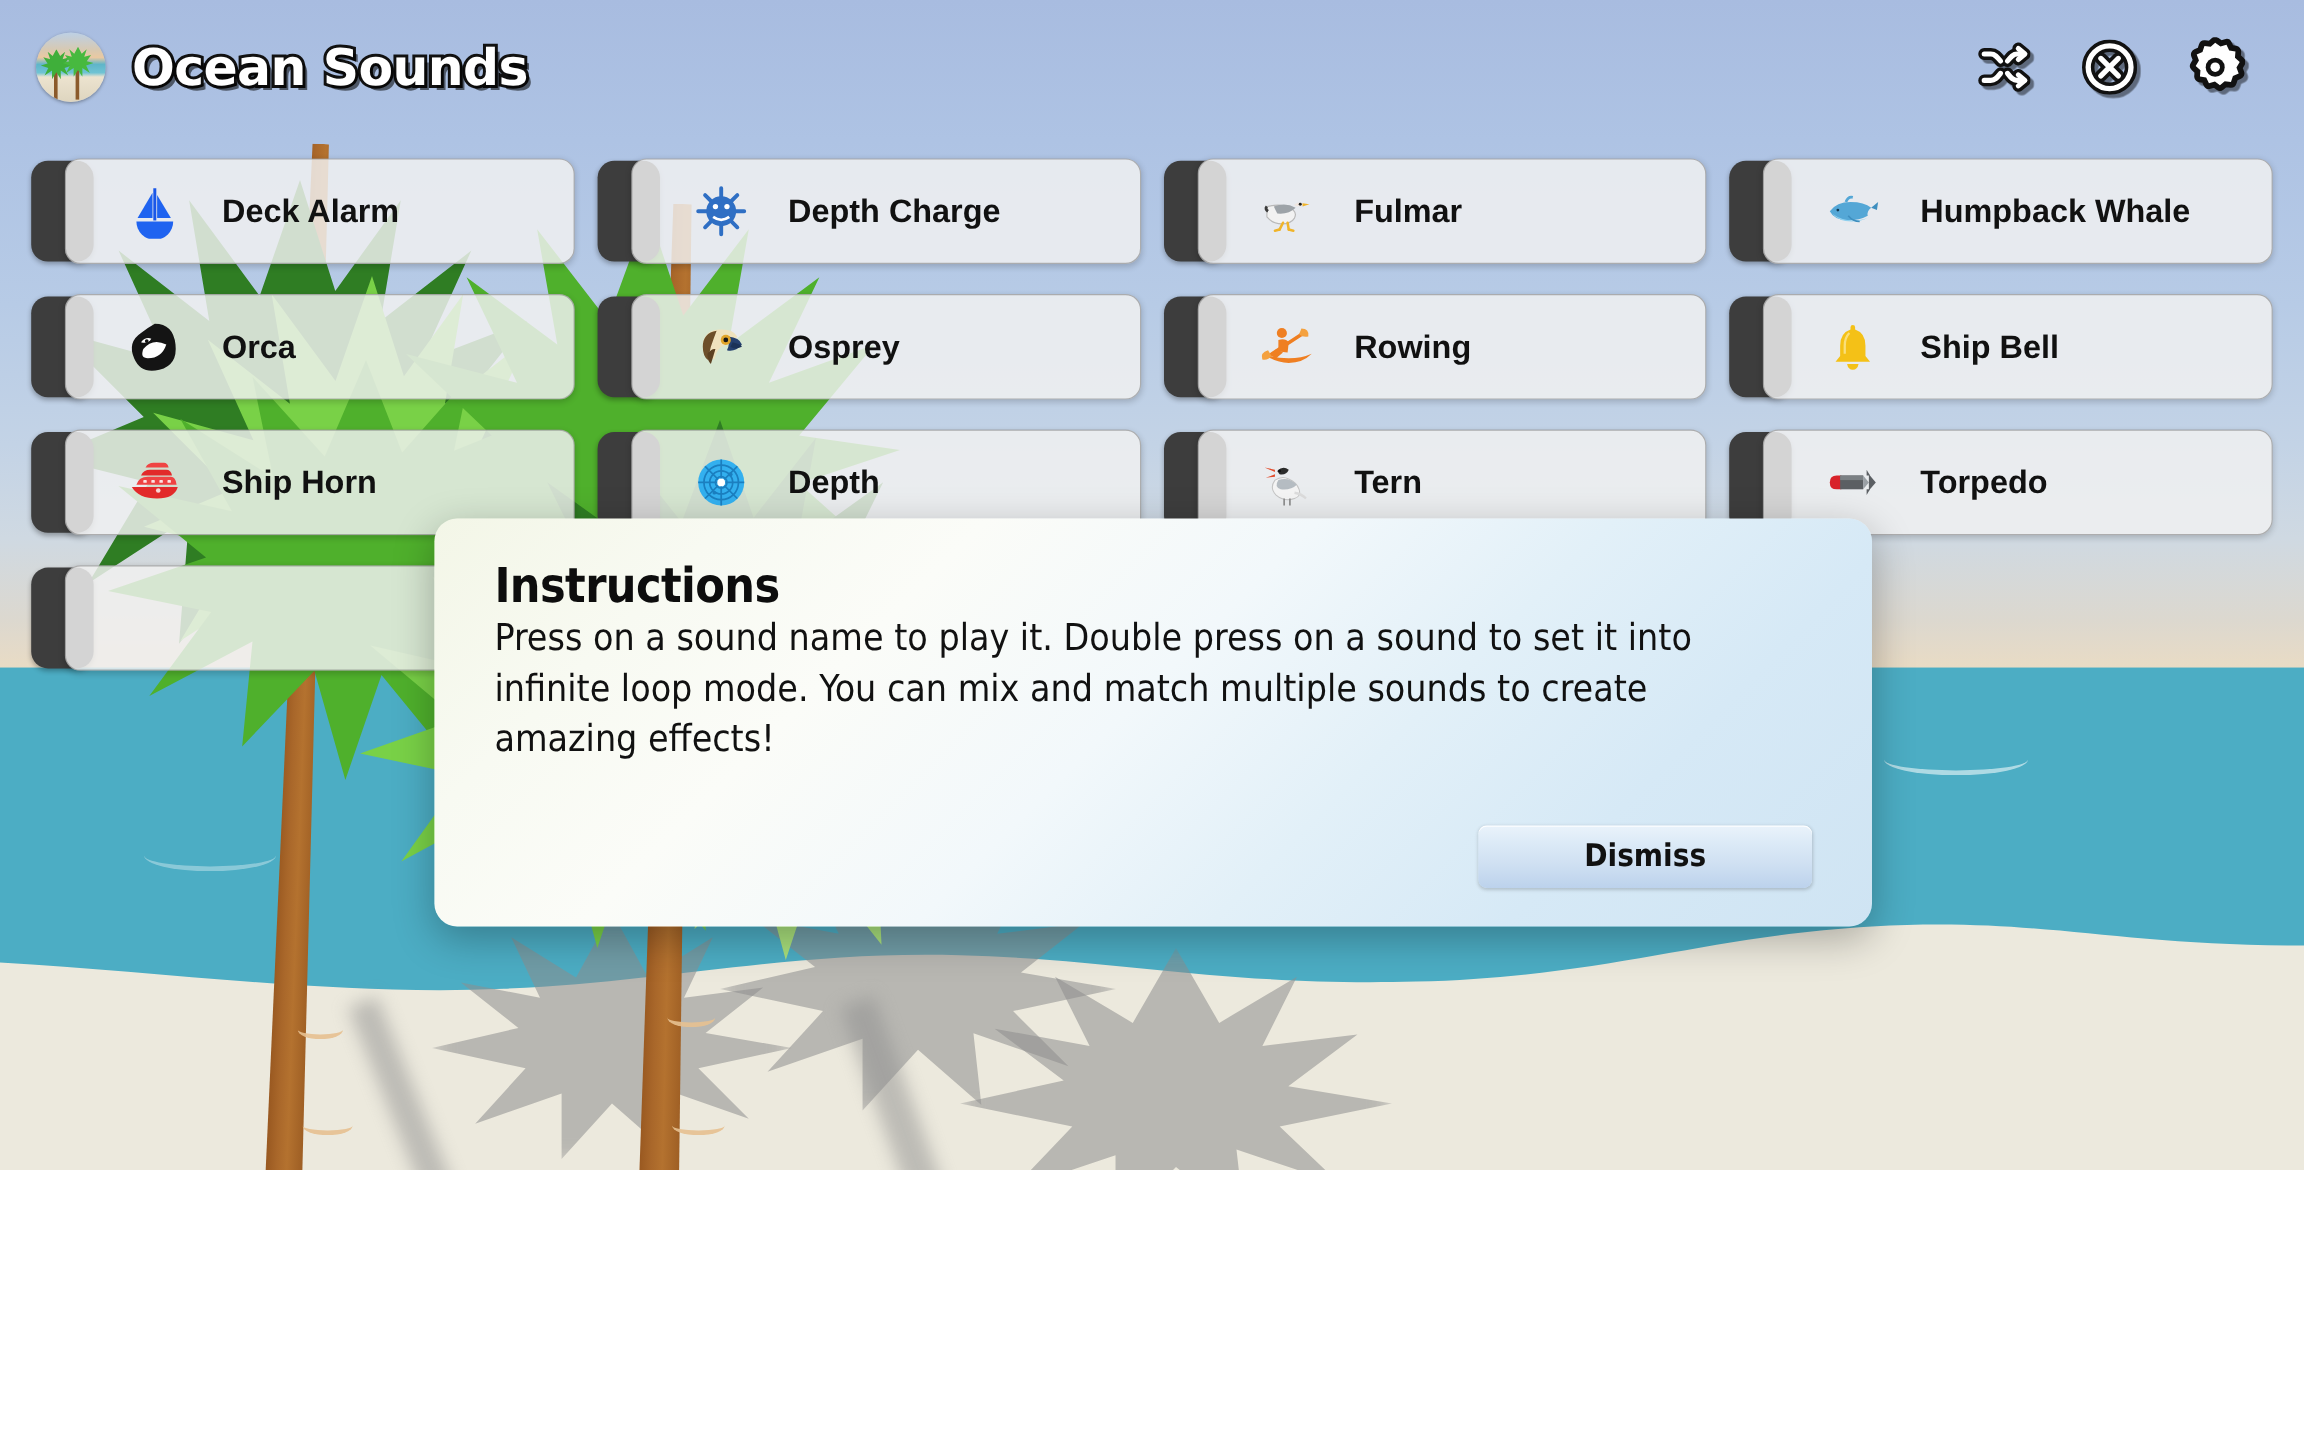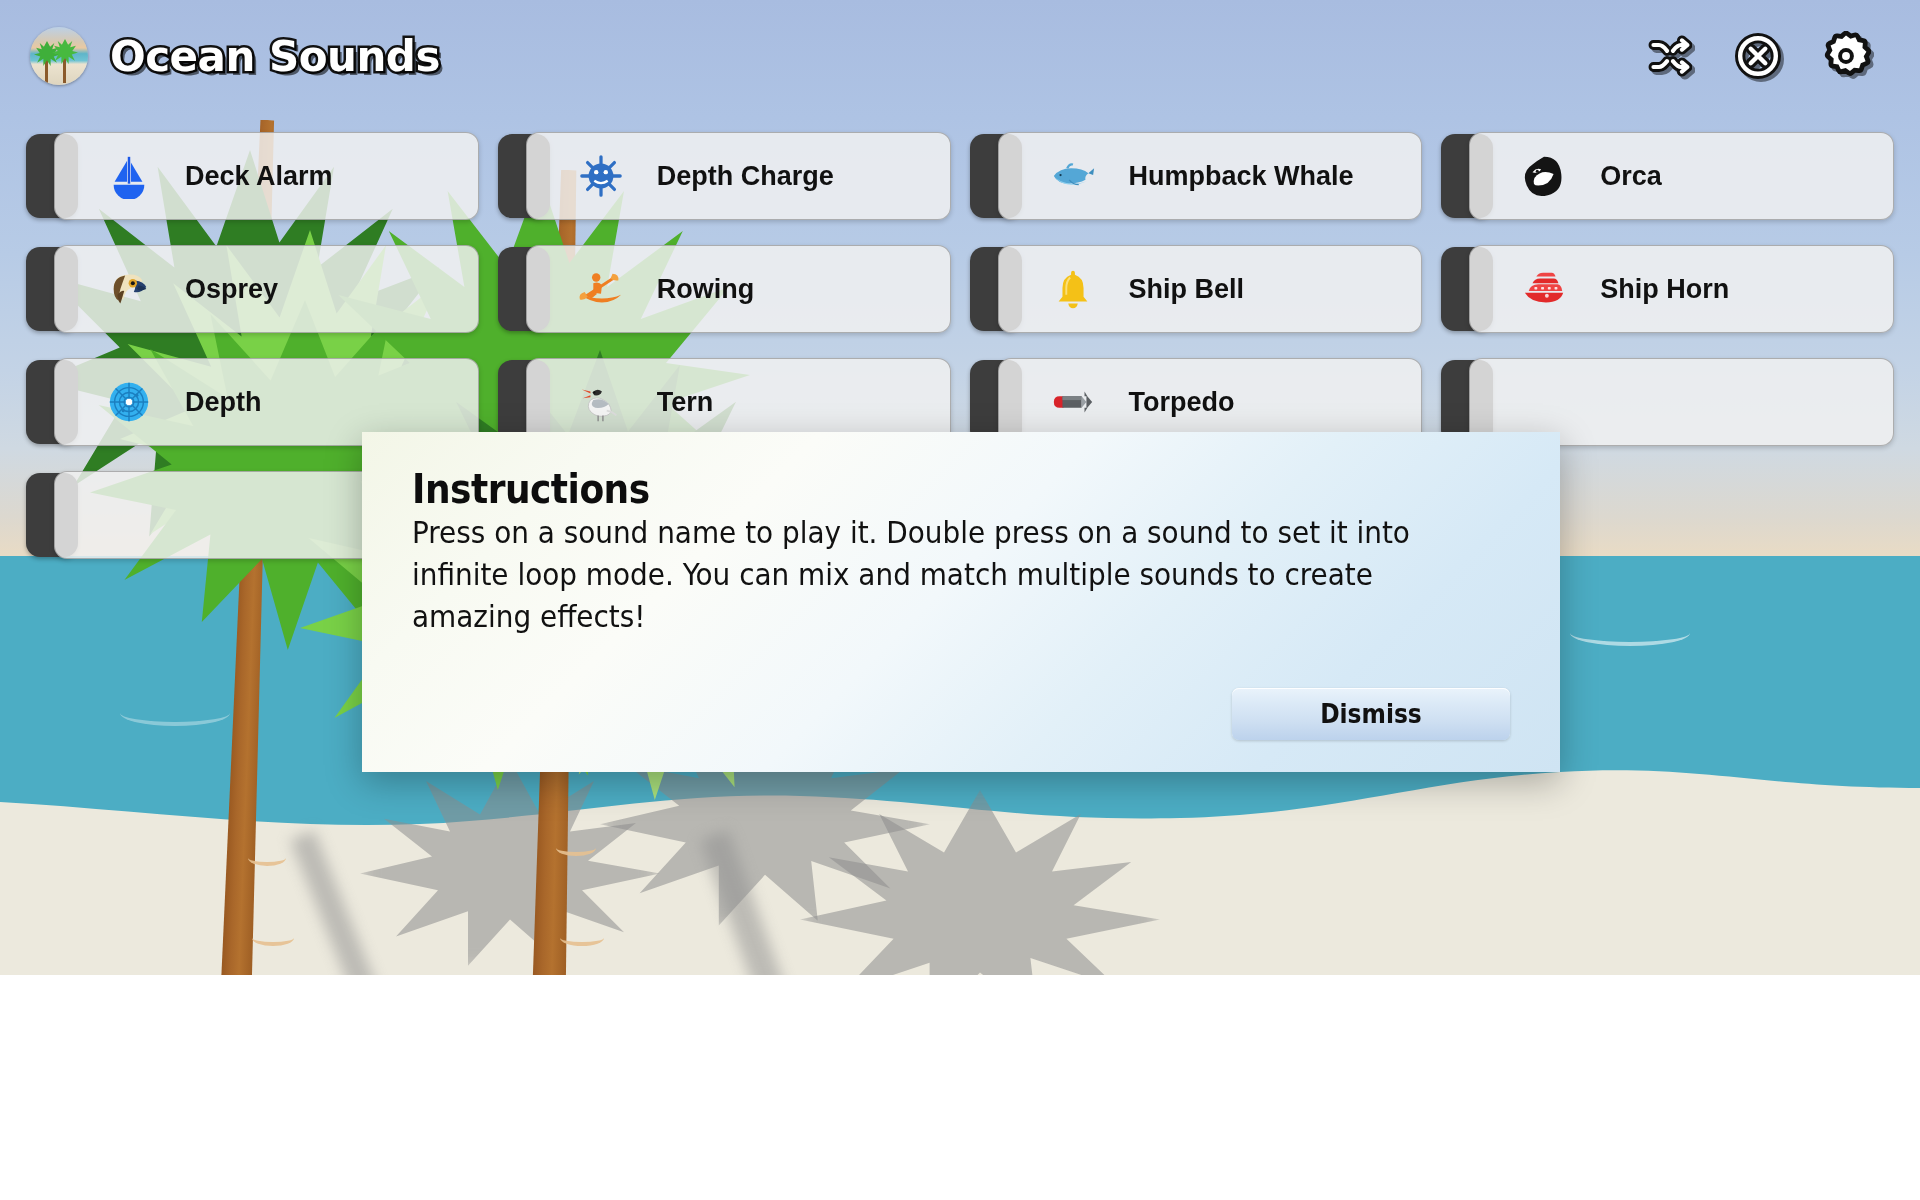--- a/index.html
+++ b/index.html
@@ -263,21 +263,21 @@
     inset: 0;
     z-index: 60;
     pointer-events: none;
   }
   .dialog {
     position: absolute;
     left: 362px;
     top: 432px;
     width: 1198px;
     height: 340px;
-    border-radius: 0;
+    border-radius: 19px;
     background:
       linear-gradient(135deg,
         #f3f6e7 0%,
         #f8faf2 16%,
         #fbfcf8 30%,
         #f2f8fb 48%,
         #e2f0f8 64%,
         #d6e9f6 80%,
         #cfe4f3 100%);
     box-shadow: 0 10px 34px rgba(0,0,0,0.28);
@@ -444,20 +444,40 @@
             <circle cx="24" cy="24" r="13" fill="#2f6fc4"></circle>
             <circle cx="19" cy="20" r="2.3" fill="#ffffff"></circle>
             <circle cx="29" cy="20" r="2.3" fill="#ffffff"></circle>
             <path d="M17 29 q7 5 14 0" fill="none" stroke="#ffffff" stroke-width="2.4"></path>
           </svg>
         </div>
         <div class="label">Depth Charge</div>
       </div>
     </div>
 
+    <div class="sound-btn">
+      <div class="tab"></div>
+      <div class="body">
+        <div class="ico">
+          <svg class="i-svg" viewBox="0 0 48 48">
+            <path d="M6 20 q8-2 14-1 q6 1 9 4 q3 3 1 7 q-3 5-11 5 q-8 0-13-6 z" fill="#f2f2f2" stroke="#b9b9b9" stroke-width="1"></path>
+            <path d="M12 20 q10-4 19 1 q-6 6-16 5 z" fill="#9da3a8"></path>
+            <path d="M30 18 q5-3 9 0 q-4 3-9 1 z" fill="#efe6e0"></path>
+            <path d="M37 17 l6 1 l-6 2 z" fill="#f0b429"></path>
+            <circle cx="35" cy="18" r="1.3" fill="#222"></circle>
+            <path d="M6 20 q-2 2 1 4" stroke="#3a3a3a" stroke-width="2.5" fill="none"></path>
+            <g stroke="#f0b429" stroke-width="2.2" stroke-linecap="round">
+              <path d="M20 34 l-3 6 M24 34 l1 6"></path>
+              <path d="M17 40 l-4 1 M25 40 l4 1"></path>
+            </g>
+          </svg>
+        </div>
+        <div class="label">Fulmar</div>
+      </div>
+    </div>
 
     <div class="sound-btn">
       <div class="tab"></div>
       <div class="body">
         <div class="ico">
           <svg class="i-svg" viewBox="0 0 48 48">
             <path d="M4 24 q6-8 18-8 q12 0 18 5 q-4 3-3 7 q-7 4-17 4 q-12 0-16-8 z" fill="#54a7d6"></path>
             <path d="M6 26 q8 6 18 6 q9 0 15-3 q-8 4-16 4 q-11 0-17-7 z" fill="#8fd0ef"></path>
             <path d="M40 21 l6-5 l-1 7 z" fill="#3f8fbf"></path>
             <path d="M20 28 q4 5 10 5" stroke="#3f8fbf" stroke-width="1.4" fill="none"></path>

